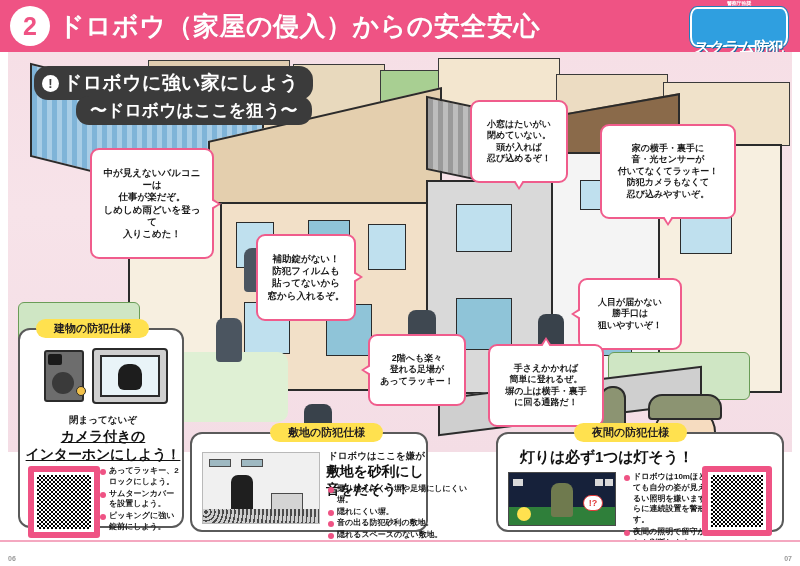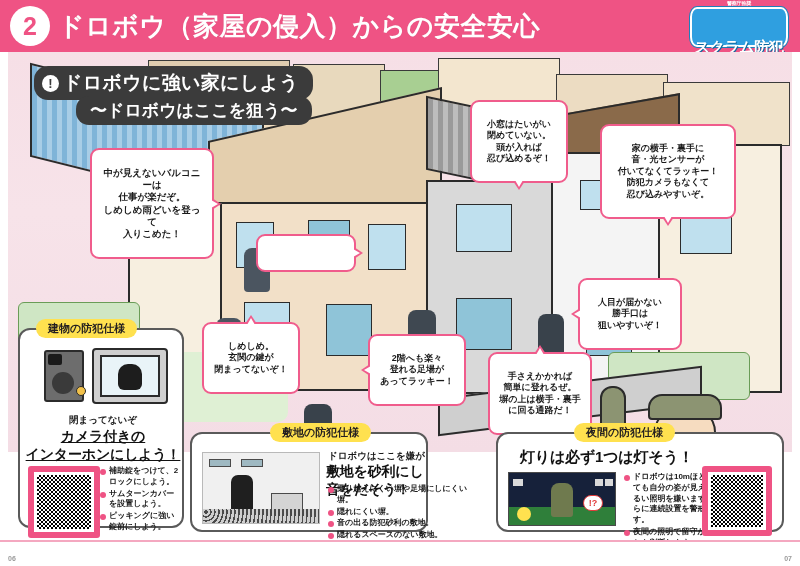--- a/index.html
+++ b/index.html
@@ -269,21 +269,21 @@
     z-index: 50;
   }
   .panel-tab {
     position: absolute;
     top: -11px;
     background: #ffe14f;
     border-radius: 11px;
     color: #231f20;
     font-size: 11px;
     font-weight: bold;
-    padding: 2px 12px;
+    padding: 2px 18px;
     white-space: nowrap;
     z-index: 55;
   }
 
   .p-lead {
     font-size: 9.5px;
     font-weight: bold;
     color: #1a1a1a;
   }
   .p-head {
@@ -424,29 +424,27 @@
     <div class="bubble bubble-sm" style="left:90px;top:96px;width:124px;">
       <span>中が見えないバルコニーは
 仕事が楽だぞ。
 しめしめ雨どいを登って
 入りこめた！</span>
       <span class="tail tail-r"></span>
     </div>
 
 
     <div class="bubble bubble-sm" style="left:256px;top:182px;width:100px;">
+      <span>補助錠がない！
+防犯フィルムも
+貼ってないから
+窓から入れるぞ。</span>
       <span class="tail tail-r"></span>
     </div>
 
-    <div class="bubble bubble-xs" style="left:202px;top:270px;width:98px;">
-      <span>しめしめ。
-玄関の鍵が
-閉まってないぞ！</span>
-      <span class="tail tail-t"></span>
-    </div>
 
     <div class="bubble bubble-xs" style="left:368px;top:282px;width:98px;">
       <span>2階へも楽々
 登れる足場が
 あってラッキー！</span>
       <span class="tail tail-l"></span>
     </div>
 
     <div class="bubble bubble-xs" style="left:470px;top:48px;width:98px;">
       <span>小窓はたいがい
@@ -465,21 +463,21 @@
       <span class="tail tail-b"></span>
     </div>
 
     <div class="bubble bubble-xs" style="left:578px;top:226px;width:104px;">
       <span>人目が届かない
 勝手口は
 狙いやすいぞ！</span>
       <span class="tail tail-l"></span>
     </div>
 
-    <div class="bubble bubble-xs" style="left:488px;top:300px;width:104px;">
+    <div class="bubble bubble-xs" style="left:488px;top:292px;width:116px;">
       <span>手さえかかれば
 簡単に登れるぜ。
 塀の上は横手・裏手
 に回る通路だ！</span>
       <span class="tail tail-t"></span>
     </div>
 
     <div class="panel" style="left:18px;top:276px;width:166px;height:200px;">
       <div class="panel-tab" style="left:16px;">建物の防犯仕様</div>
 
@@ -495,21 +493,21 @@
 
       <div class="p-lead" style="position:absolute;left:0;top:84px;width:166px;text-align:center;">閉まってないぞ</div>
       <div class="p-head" style="position:absolute;left:0;top:98px;width:166px;text-align:center;white-space:pre-line;line-height:1.25;text-decoration:underline;">カメラ付きの
 インターホンにしよう！</div>
 
       <div class="qr-frame" style="position:absolute;left:8px;top:136px;">
         <div class="qr" style="width:54px;height:54px;"></div>
       </div>
 
       <ul class="bullets" style="position:absolute;left:80px;top:136px;width:80px;">
-        <li>補助錠をつけて、2ロックにしよう。</li>
+        <li>あってラッキー、2ロックにしよう。</li>
         <li>サムターンカバーを設置しよう。</li>
         <li>ピッキングに強い錠前にしよう。</li>
       </ul>
     </div>
 
     <div class="panel" style="left:190px;top:380px;width:238px;height:100px;">
       <div class="panel-tab" style="left:78px;">敷地の防犯仕様</div>
 
       <div class="art" style="left:10px;top:18px;width:118px;height:72px;background:#f0f0f0;border:1px solid #b9b9b9;overflow:hidden;">
         <div class="art" style="left:6px;top:6px;width:22px;height:8px;background:#9fb9c2;border:1px solid #4a4a4a;"></div>

